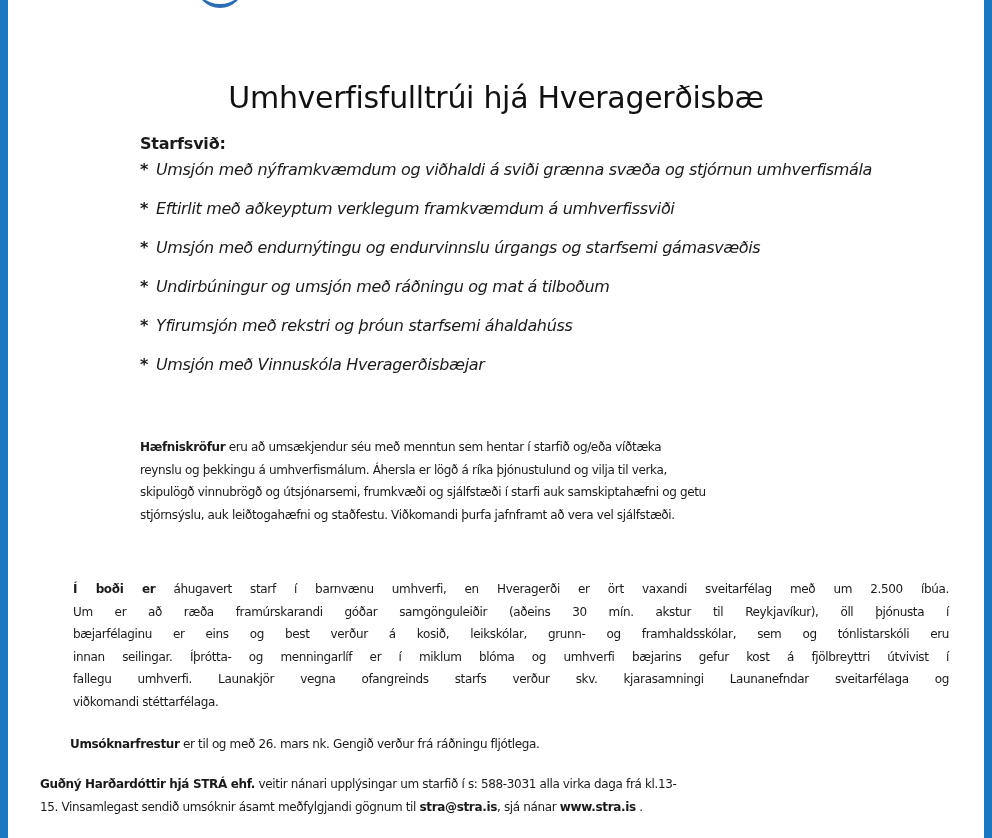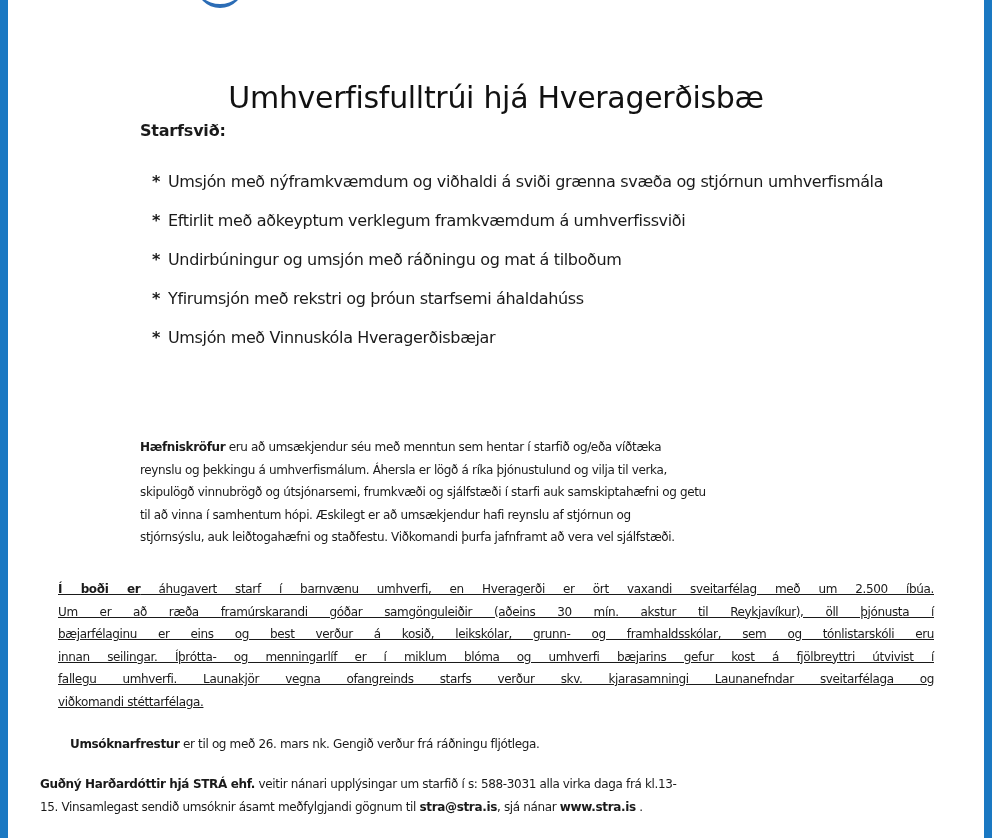--- a/index.html
+++ b/index.html
@@ -16,61 +16,61 @@
     .frame-right { right: 0; }
     .logo-arc {
       position: absolute; left: 196px; top: -26px; width: 48px; height: 30px;
       border-radius: 0 0 24px 24px; border-bottom: 4px solid #2b6cb5;
     }
     .title {
       position: absolute; left: 0; right: 0; top: 60px; text-align: center;
       font-size: 30px; font-weight: normal; letter-spacing: -0.3px; color: #111;
     }
     .section-head {
-      position: absolute; left: 140px; top: 121px; font-size: 16px; font-weight: bold;
+      position: absolute; left: 140px; top: 134px; font-size: 16px; font-weight: bold;
       letter-spacing: -0.2px;
     }
-    .duties { position: absolute; left: 140px; top: 160px; margin: 12px; padding: 0; list-style: none; }
+    .duties { position: absolute; left: 140px; top: 160px; margin: 0; padding: 0; list-style: none; font-style: italic; }
     .duties li {
       height: 39px; font-size: 16px; letter-spacing: -0.35px; white-space: nowrap;
     }
     .duties .star { display: inline-block; width: 16px; font-weight: bold; }
     .para { position: absolute; font-size: 12px; line-height: 22.5px; letter-spacing: -0.35px; margin: 0; }
     .para b { font-weight: bold; }
     .p-haef { left: 140px; top: 436px; width: 760px; }
-    .p-bodi { left: 58px; top: 578px; width: 876px; text-align: justify; text-decoration: underline; }
+    .p-bodi { left: 73px; top: 578px; width: 876px; text-align: justify; }
     .p-umsokn { left: 58px; top: 733px; width: 876px; margin-left: 12px; }
     .p-contact { left: 40px; top: 773px; width: 876px; }
     .line { display: block; white-space: nowrap; }
     .justify-line { display: block; text-align: justify; text-align-last: justify; white-space: nowrap; }
   </style>
 </head>
 <body>
 
 <div class="frame-left"></div>
 <div class="frame-right"></div>
 <div class="logo-arc"></div>
 
 <h1 class="title">Umhverfisfulltrúi hjá Hveragerðisbæ</h1>
 
 <div class="section-head">Starfsvið:</div>
 
 <ul class="duties">
   <li><span class="star">*</span><span>Umsjón með nýframkvæmdum og viðhaldi á sviði grænna svæða og stjórnun umhverfismála</span></li>
   <li><span class="star">*</span><span>Eftirlit með aðkeyptum verklegum framkvæmdum á umhverfissviði</span></li>
+  <li><span class="star">*</span><span>Umsjón með endurnýtingu og endurvinnslu úrgangs og starfsemi gámasvæðis</span></li>
   <li><span class="star">*</span><span>Undirbúningur og umsjón með ráðningu og mat á tilboðum</span></li>
   <li><span class="star">*</span><span>Yfirumsjón með rekstri og þróun starfsemi áhaldahúss</span></li>
   <li><span class="star">*</span><span>Umsjón með Vinnuskóla Hveragerðisbæjar</span></li>
 </ul>
 
 <p class="para p-haef">
   <span class="line"><b>Hæfniskröfur</b><span> eru að umsækjendur séu með menntun sem hentar í starfið og/eða víðtæka</span></span>
   <span class="line">reynslu og þekkingu á umhverfismálum.  Áhersla er lögð á ríka þjónustulund og vilja til verka,</span>
   <span class="line">skipulögð vinnubrögð og útsjónarsemi, frumkvæði og sjálfstæði í starfi auk samskiptahæfni og getu</span>
-  <span class="line">til að vinna í samhentum hópi.  Æskilegt er að umsækjendur hafi reynslu af stjórnun og</span>
   <span class="line">stjórnsýslu, auk leiðtogahæfni og staðfestu. Viðkomandi þurfa jafnframt að vera vel sjálfstæði.</span>
 </p>
 
 <p class="para p-bodi">
   <span class="justify-line"><b>Í boði er</b><span> áhugavert starf í barnvænu umhverfi, en Hveragerði er ört vaxandi sveitarfélag með um 2.500 íbúa.</span></span>
   <span class="justify-line">Um er að ræða framúrskarandi góðar samgönguleiðir (aðeins 30 mín. akstur til Reykjavíkur), öll þjónusta í</span>
   <span class="justify-line">bæjarfélaginu er eins og best verður á kosið, leikskólar, grunn- og framhaldsskólar, sem og tónlistarskóli eru</span>
   <span class="justify-line">innan seilingar.  Íþrótta- og menningarlíf er í miklum blóma og umhverfi bæjarins gefur kost á fjölbreyttri útvivist í</span>
   <span class="justify-line">fallegu umhverfi. Launakjör vegna ofangreinds starfs verður skv. kjarasamningi Launanefndar sveitarfélaga og</span>
   <span class="line">viðkomandi stéttarfélaga.</span>

